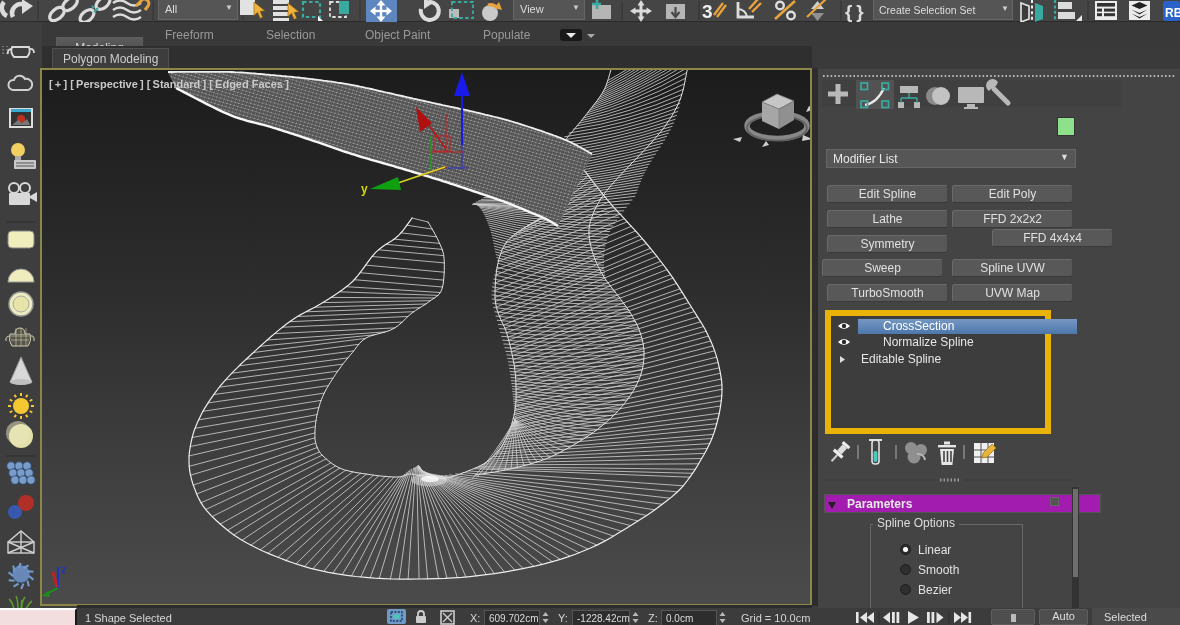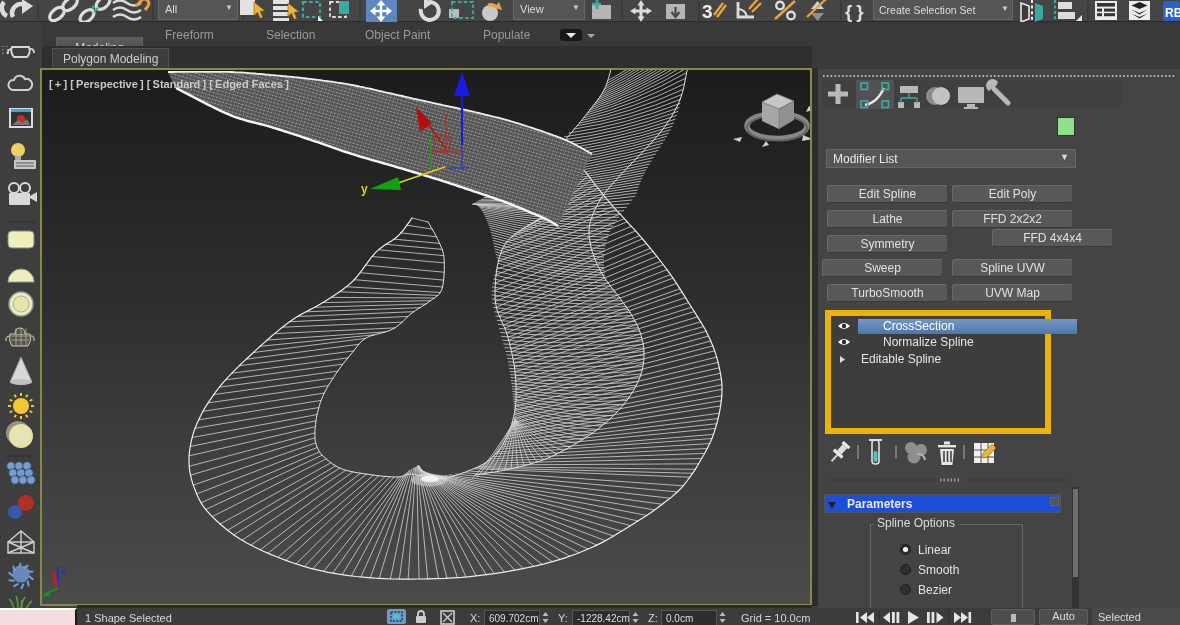--- a/index.html
+++ b/index.html
@@ -35,21 +35,21 @@
   #swatch { position:absolute; left:239px; top:48px; width:18px; height:19px; background:#8ee08a; border:1px solid #333; }
   #modlist { position:absolute; left:8px; top:80px; width:250px; height:19px; background:#565656;
     border:1px solid #666; color:#e8e8e8; font-size:12px; padding:2px 6px 0 6px; }
   .mbtn { position:absolute; width:121px; height:18px; background:#585858; border:1px solid #6a6a6a;
     border-bottom-color:#3a3a3a; border-right-color:#444; border-radius:3px; color:#e0e0e0; font-size:12px;
     text-align:center; padding-top:1px; }
   #stack { position:absolute; left:7px; top:241px; width:226px; height:124px; background:#3d3d3d; border:6px solid #eab308; }
   .srow { position:absolute; left:1px; width:246px; height:15px; color:#e6e6e6; font-size:12px; }
   #stacksel { position:absolute; left:27px; top:3px; width:219px; height:15px;
     background:linear-gradient(#7698c2,#4c77ab); }
-  #params-hd { position:absolute; left:6px; top:425px; width:237px; height:19px; background:#1d4ed8;
+  #params-hd { position:absolute; left:6px; top:425px; width:277px; height:19px; background:#a21caf;
     border:1px solid #555; color:#e8e8e8; font-weight:bold; font-size:12px; padding:2px 0 0 22px; }
   #splgroup { position:absolute; left:52px; top:455px; width:153px; height:153px;
     border:1px solid #686868; }
   #splleg { position:absolute; left:55px; top:447px; background:#444; padding:0 4px; color:#ddd; font-size:12px;text-align:center; }
   .radio { position:absolute; width:11px; height:11px; border-radius:50%; background:#2f2f2f; border:1px solid #1d1d1d; }
   .radio.sel::after { content:""; position:absolute; left:2px; top:2px; width:5px; height:5px; border-radius:50%; background:#fff; }
   .rlabel { position:absolute; color:#e2e2e2; font-size:12px; }
   #pscroll { position:absolute; left:254px; top:418px; width:7px; height:121px; background:#333; }
   #pscroll .handle { position:absolute; left:1px; top:2px; width:5px; height:88px; background:#6e6e6e; }
   
@@ -554,16 +554,16 @@
         </g>
 <line x1="101" y1="3" x2="101" y2="16" stroke="#2e2e2e"></line>
 <g fill="#e6e6e6">
           <path d="M106 4l7 5.5-7 5.5z"></path>
           <path d="M113 4l7 5.5-7 5.5z"></path>
           <rect x="120.5" y="4" width="2.6" height="11"></rect>
         </g>
     </svg>
     <div class="sbbtn" style="left:991px; width:44px;"><span style="display:inline-block;width:5px;height:8px;background:#bbb;margin-top:4px;"></span></div>
     <div class="sbbtn" style="left:1039px; width:49px;">Auto</div>
-    <div style="position:absolute; left:1092px; top:0; width:88px; height:17px; background:#4a4a4a; color:#ddd; font-size:11px; padding:3px 0 0 6px;">Selected</div>
+    <div style="position:absolute; left:1092px; top:0; width:88px; height:17px; background:#4a4a4a; color:#ddd; font-size:11px; padding:3px 0 0 12px;">Selected</div>
   </div>
   <div class="abs" id="listener"></div>
 </div>
 
 </body></html>

